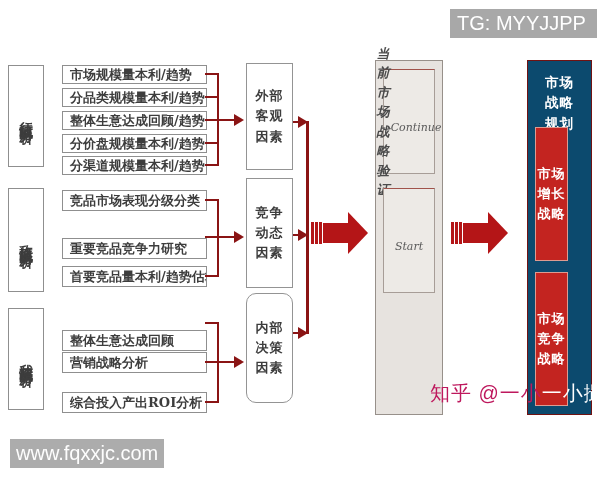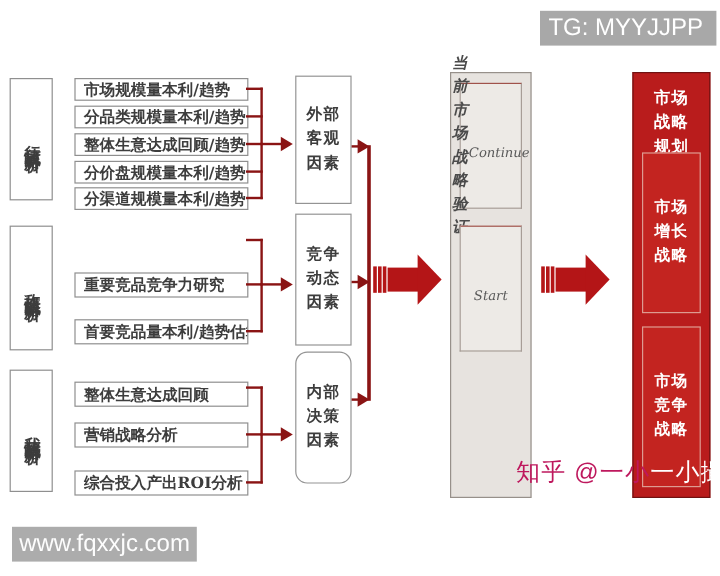--- a/index.html
+++ b/index.html
@@ -41,26 +41,26 @@
   .midcol{position:absolute;left:375px;top:60px;width:68px;height:355px;background:#e7e3df;
           border:1.5px solid #97908a;box-sizing:border-box;}
   .midbox{position:absolute;left:7px;width:52px;height:105px;background:#edeae6;
           border:1px solid #a79d97;border-top-color:#a0524a;box-sizing:border-box;
           display:flex;flex-direction:row;align-items:center;justify-content:center;text-align:center;font-style:italic;}
   .midbox .cjk{display:inline-block;width:2.4em;word-break:break-all;font-weight:bold;
                font-size:13px;color:#4b4b4b;line-height:1.5;letter-spacing:0.08em;}
   .midbox .tag{margin-top:11px;font-size:11px;color:#5a5a5a;}
 
   
-  .redcol{position:absolute;left:527px;top:60px;width:65px;height:355px;background:#b91c1c;
+  .redcol{position:absolute;left:527px;top:60px;width:65px;height:355px;background:#0c4a6e;
           border:1px solid #701212;box-sizing:border-box;}
   .redtitle{margin-top:11px;text-align:center;}
   .redtitle span{display:inline-block;width:2.4em;word-break:break-all;font-weight:bold;
                  font-size:13.5px;color:#ffffff;line-height:1.5;letter-spacing:0.08em;}
-  .redbox{position:absolute;left:7px;width:49px;height:134px;background:#c32420;
+  .redbox{position:absolute;left:7px;width:33px;height:134px;background:#c32420;
           border:1px solid #dd9b91;box-sizing:border-box;
           display:flex;align-items:center;justify-content:center;text-align:center;}
   .redbox span{display:inline-block;width:2.4em;word-break:break-all;font-weight:bold;
                font-size:13px;color:#ffffff;line-height:1.55;letter-spacing:0.08em;}
 
   
   .tagbox{position:absolute;left:450px;top:9px;width:147px;height:29px;background:#a8a8a8;
           color:#fff;font-family:"Liberation Sans",sans-serif;font-size:20px;line-height:29px;
           padding-left:7px;box-sizing:border-box;white-space:nowrap;}
   .siteband{position:absolute;left:10px;top:439px;width:154px;height:29px;background:#acacac;
@@ -91,34 +91,35 @@
   <div class="hline" style="left:205px;top:119px;width:14px;"></div>
   <div class="hline" style="left:205px;top:142px;width:14px;"></div>
   <div class="hline" style="left:205px;top:164px;width:14px;"></div>
   <div class="vline" style="left:217px;top:73px;height:93px;"></div>
   <div class="hline" style="left:217px;top:119px;width:18px;"></div>
   <div class="ah-r" style="left:234px;top:114px;"></div>
 
   <div class="vlabel" style="top:188px;height:102px;">
     <span>敌情战略分析</span>
   </div>
-  <div class="item g23" style="top:227px;">重要竞品竞争力研究</div>
+  <div class="item g23" style="top:190px;">竞品市场表现分级分类</div>
+  <div class="item g23" style="top:238px;">重要竞品竞争力研究</div>
   <div class="item g23" style="top:266px;">首要竞品量本利/趋势估算</div>
 
   <div class="hline" style="left:205px;top:199px;width:14px;"></div>
   <div class="hline" style="left:205px;top:236px;width:14px;"></div>
   <div class="hline" style="left:205px;top:275px;width:14px;"></div>
   <div class="vline" style="left:217px;top:199px;height:78px;"></div>
   <div class="hline" style="left:217px;top:236px;width:18px;"></div>
   <div class="ah-r" style="left:234px;top:231px;"></div>
 
   <div class="vlabel" style="top:308px;height:100px;">
     <span>我情战略分析</span>
   </div>
-  <div class="item g23" style="top:318px;">整体生意达成回顾</div>
+  <div class="item g23" style="top:330px;">整体生意达成回顾</div>
   <div class="item g23" style="top:352px;">营销战略分析</div>
   <div class="item g23" style="top:392px;">综合投入产出ROI分析</div>
 
   <div class="hline" style="left:205px;top:322px;width:14px;"></div>
   <div class="hline" style="left:205px;top:361px;width:14px;"></div>
   <div class="hline" style="left:205px;top:401px;width:14px;"></div>
   <div class="vline" style="left:217px;top:322px;height:81px;"></div>
   <div class="hline" style="left:217px;top:361px;width:18px;"></div>
   <div class="ah-r" style="left:234px;top:356px;"></div>
 

